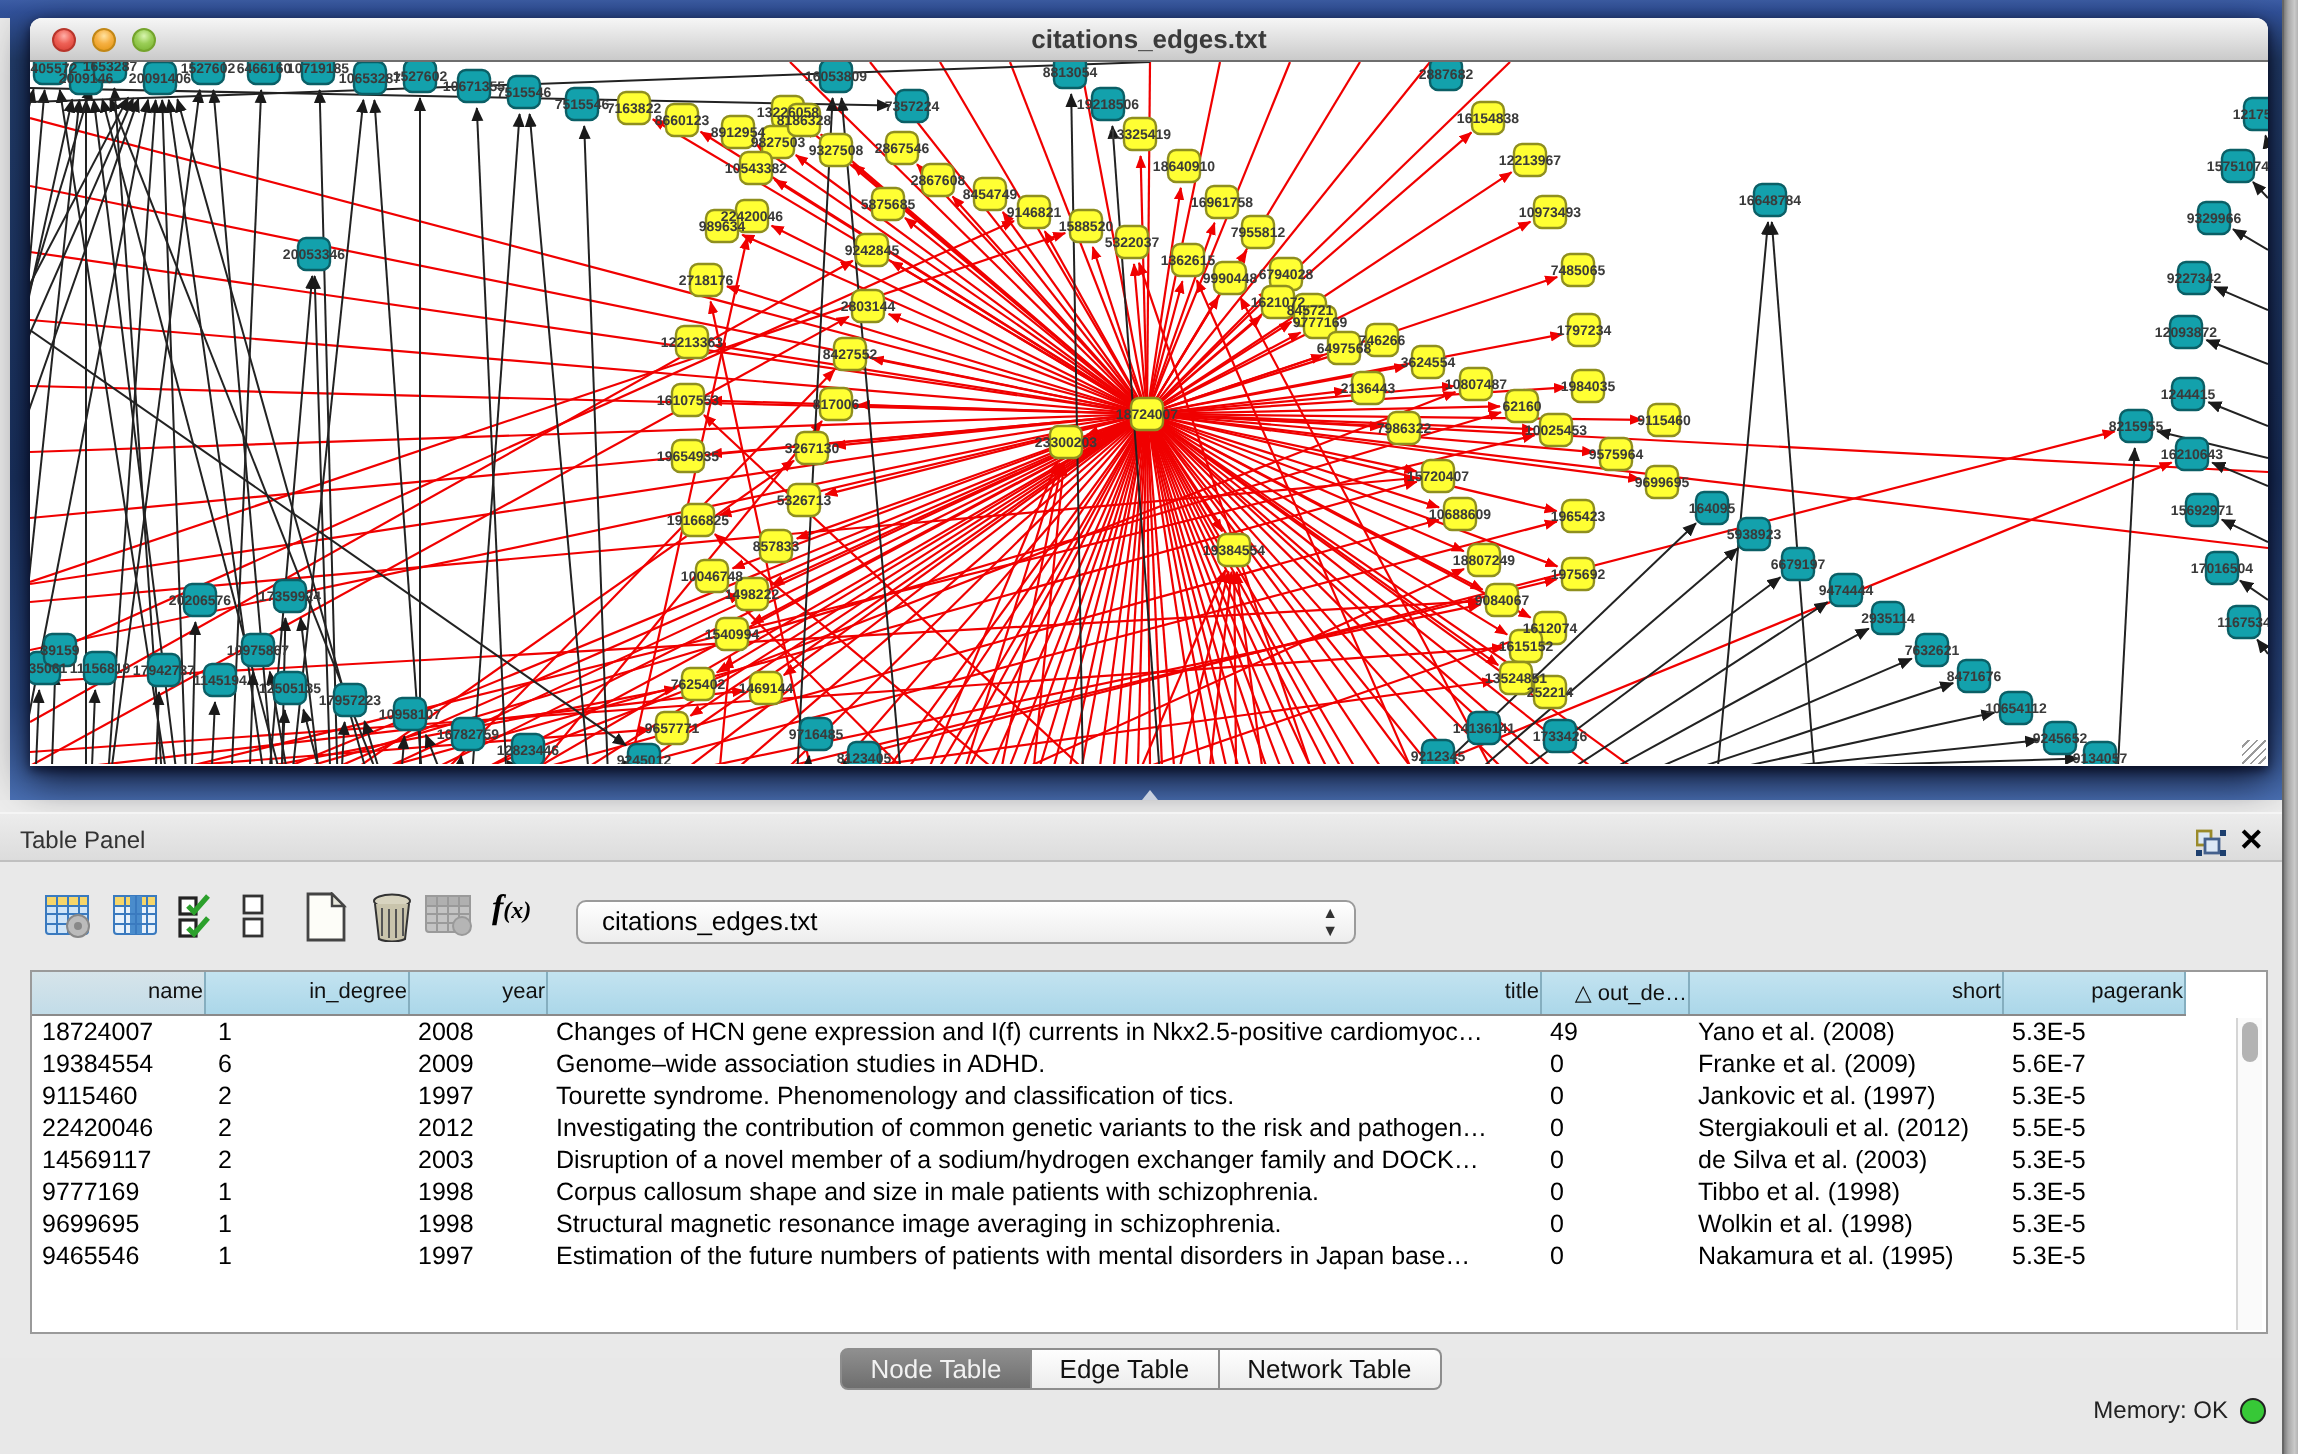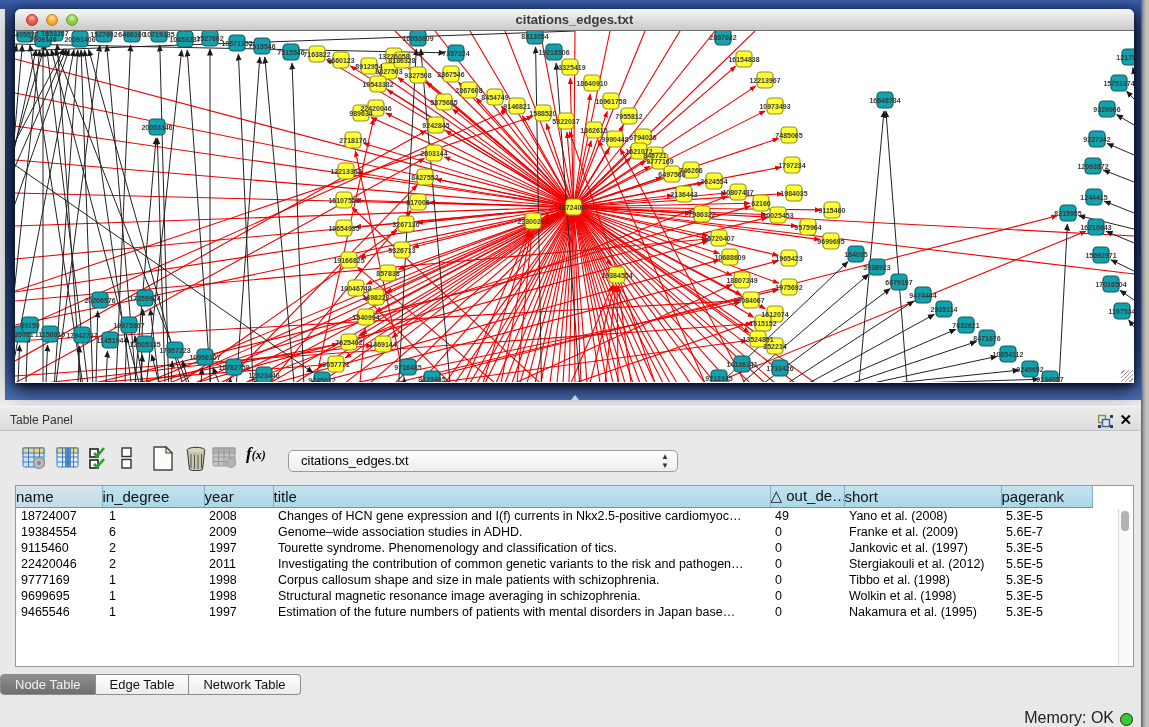--- a/index.html
+++ b/index.html
@@ -26,33 +26,33 @@
 #px{position:absolute;right:9px;top:4px;font-size:15px;font-weight:bold;color:#000}
 #toolbar{position:absolute;left:0;top:30px;width:100%;height:44px}
 .tbi{position:absolute;top:10px}
 #combo{position:absolute;left:288px;top:14px;width:390px;height:22px;background:linear-gradient(#fff,#ededed);border:1px solid #9b9b9b;border-radius:5px;font-size:13px;color:#000;line-height:20px;padding-left:12px;box-shadow:inset 0 1px 0 #fff}
 #combo .arr{position:absolute;right:8px;top:1px;font-size:8px;color:#333;line-height:9px;text-align:center}
 
 #tablewrap{position:absolute;left:15px;top:79px;width:1119px;height:182px;background:#fff;border:1px solid #9a9a9a}
 table{border-collapse:collapse;table-layout:fixed;width:1076px;font-size:12.5px}
 col.c1{width:86px}col.c2{width:102px}col.c3{width:69px}col.c4{width:497px}
 col.c5{width:74px}col.c6{width:157px}col.c7{width:91px}
-thead td{background:linear-gradient(#c3e3f0,#abd7e9);border-right:1px solid #85aebf;border-bottom:1px solid #8a8a8a;text-align:left;font-size:15px;height:21px;color:#111;overflow:hidden;white-space:nowrap}
+thead td{background:linear-gradient(#c3e3f0,#abd7e9);border-right:1px solid #85aebf;border-bottom:1px solid #8a8a8a;text-align:right;font-size:11px;height:21px;color:#111;overflow:hidden;white-space:nowrap}
 thead td.c1{background:linear-gradient(#d6e4ea,#c2dce8)}
 tbody td{height:16px;padding:0 0 0 5px;color:#000;overflow:hidden;white-space:nowrap;line-height:16px}
 tbody td.c2{padding-left:7px}
 #vscroll{position:absolute;right:2px;top:23px;width:13px;height:156px;background:#fafafa;border-left:1px solid #d5d5d5}
 #vthumb{position:absolute;left:2px;top:2px;width:8px;height:20px;border-radius:5px;background:#b3b3b3}
 
-#tabs{position:absolute;left:0;top:268px;width:100%;height:21px;}
+#tabs{position:absolute;left:0;top:268px;width:100%;height:21px;text-align:center}
 .seg{display:inline-block;height:21px;line-height:20px;font-size:13px;border:1px solid #8d8d8d;border-left:none;background:linear-gradient(#fefefe,#ececec);color:#111;padding:0 14px;vertical-align:top}
 .seg.first{border-left:1px solid #8d8d8d;border-radius:4px 0 0 4px}
 .seg.last{border-radius:0 4px 4px 0}
 .seg.sel{background:linear-gradient(#8f8f8f,#6e6e6e);color:#f2f2f2}
-#status{position:absolute;right:8px;top:303px;font-size:16px;color:#222}
+#status{position:absolute;right:8px;top:292px;font-size:12px;color:#222}
 #gdot{display:inline-block;width:13px;height:13px;border-radius:50%;background:#37c837;border:1.5px solid #222;vertical-align:-3px;margin-left:6px}
 svg text{font-weight:bold}
 </style></head>
 <body>
 <div id="mdi"></div>
 <div id="gap"></div>
 <div id="lstrip"></div>
 <div id="win">
   <div id="titlebar">
       <div class="tl" id="b1"></div>
@@ -729,25 +729,34 @@
             <td class="c2">2</td>
             <td class="c3">1997</td>
             <td class="c4">Tourette syndrome. Phenomenology and classification of tics.</td>
             <td class="c5">0</td>
             <td class="c6">Jankovic et al. (1997)</td>
             <td class="c7">5.3E-5</td>
           </tr>
 <tr>
             <td class="c1">22420046</td>
             <td class="c2">2</td>
-            <td class="c3">2011</td>
+            <td class="c3">2012</td>
             <td class="c4">Investigating the contribution of common genetic variants to the risk and pathogen…</td>
             <td class="c5">0</td>
             <td class="c6">Stergiakouli et al. (2012)</td>
             <td class="c7">5.5E-5</td>
+          </tr>
+<tr>
+            <td class="c1">14569117</td>
+            <td class="c2">2</td>
+            <td class="c3">2003</td>
+            <td class="c4">Disruption of a novel member of a sodium/hydrogen exchanger family and DOCK…</td>
+            <td class="c5">0</td>
+            <td class="c6">de Silva et al. (2003)</td>
+            <td class="c7">5.3E-5</td>
           </tr>
 <tr>
             <td class="c1">9777169</td>
             <td class="c2">1</td>
             <td class="c3">1998</td>
             <td class="c4">Corpus callosum shape and size in male patients with schizophrenia.</td>
             <td class="c5">0</td>
             <td class="c6">Tibbo et al. (1998)</td>
             <td class="c7">5.3E-5</td>
           </tr>

